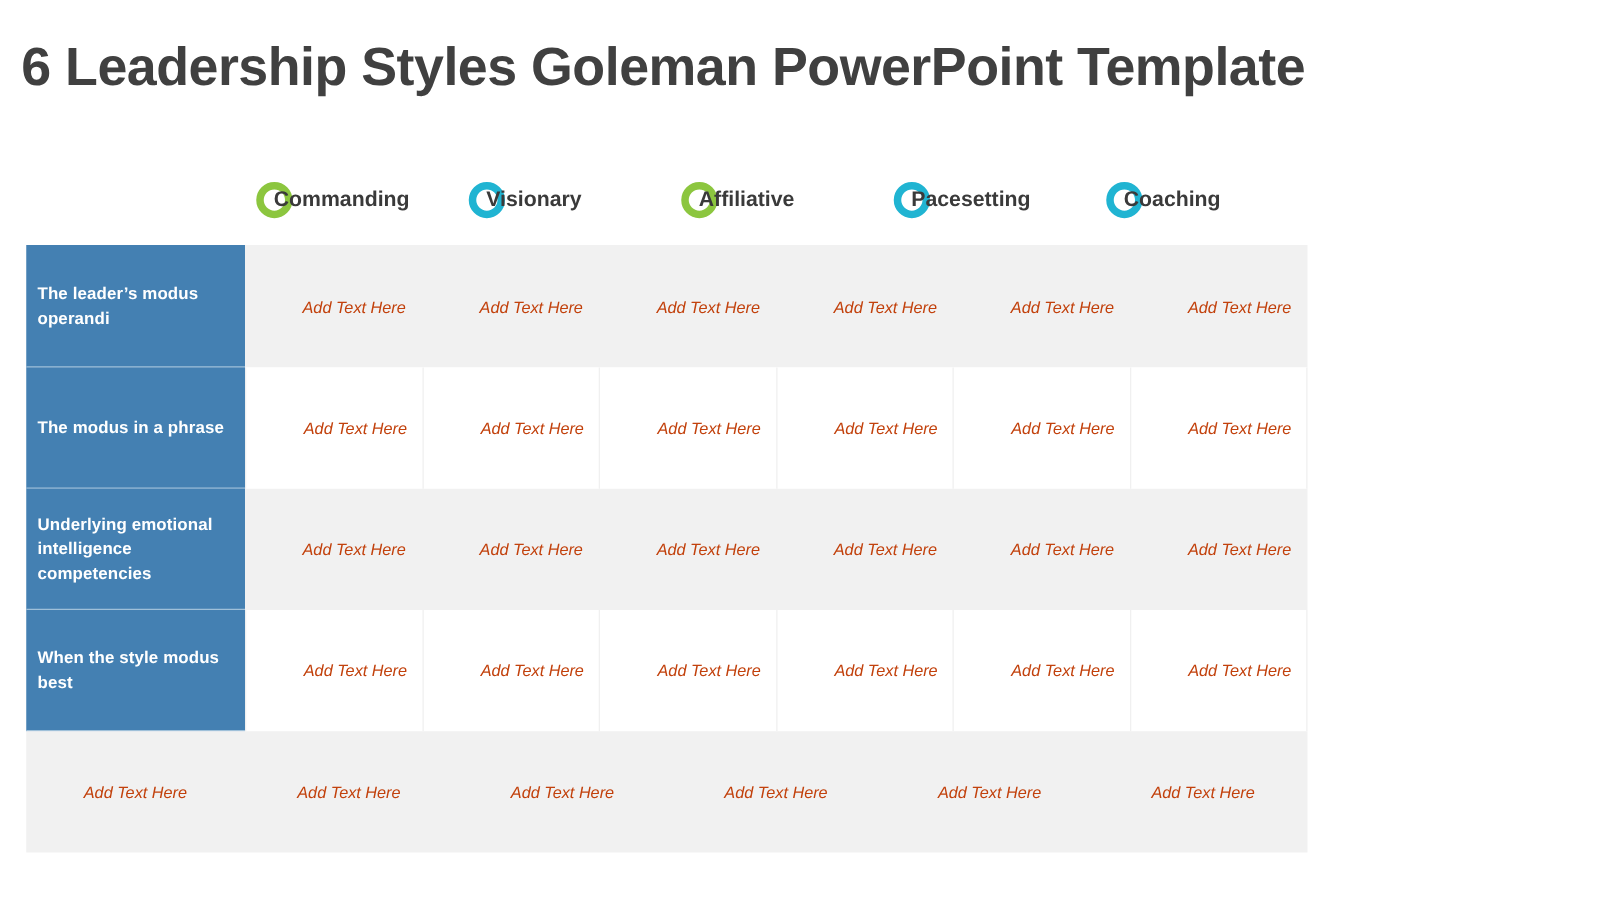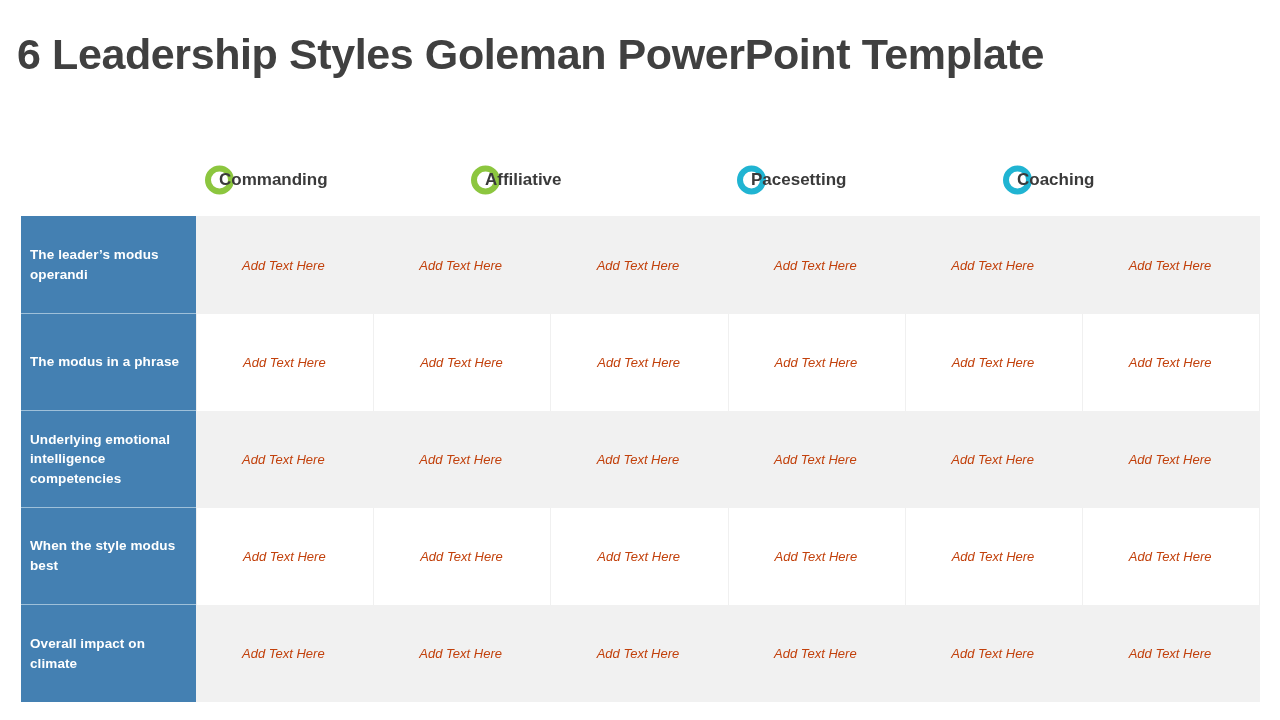--- a/index.html
+++ b/index.html
@@ -24,22 +24,22 @@
     font-weight: bold;
     color: #404040;
     letter-spacing: -0.4px;
     white-space: nowrap;
   }
 
   
   #matrix {
     position: absolute;
     left: 21px;
-    top: 144px;
-    width: 1239px;
+    top: 124px;
+    width: 1025px;
   }
 
   
   #header-row {
     display: flex;
     height: 72px;
     align-items: center;
   }
   #header-row .corner-spacer {
     width: 175px;
@@ -133,20 +133,24 @@
 <div id="matrix">
 
   <div id="header-row">
     <div class="corner-spacer"></div>
 
     <div class="col-header">
       <span class="header-ring green"></span>
       <span class="header-label">Commanding</span>
     </div>
 
+    <div class="col-header">
+      <span class="header-ring cyan"></span>
+      <span class="header-label">Visionary</span>
+    </div>
 
     <div class="col-header">
       <span class="header-ring green"></span>
       <span class="header-label">Affiliative</span>
     </div>
 
     <div class="col-header">
       <span class="header-ring cyan"></span>
       <span class="header-label">Pacesetting</span>
     </div>
@@ -200,21 +204,20 @@
       <div class="cell">Add Text Here</div>
       <div class="cell">Add Text Here</div>
       <div class="cell">Add Text Here</div>
       <div class="cell">Add Text Here</div>
       <div class="cell">Add Text Here</div>
       <div class="cell">Add Text Here</div>
     </div>
   </div>
 
   <div class="matrix-row stripe h-b">
-    <div class="row-label">Overall impact on climate</div>
     <div class="row-cells">
       <div class="cell">Add Text Here</div>
       <div class="cell">Add Text Here</div>
       <div class="cell">Add Text Here</div>
       <div class="cell">Add Text Here</div>
       <div class="cell">Add Text Here</div>
       <div class="cell">Add Text Here</div>
     </div>
   </div>
 

